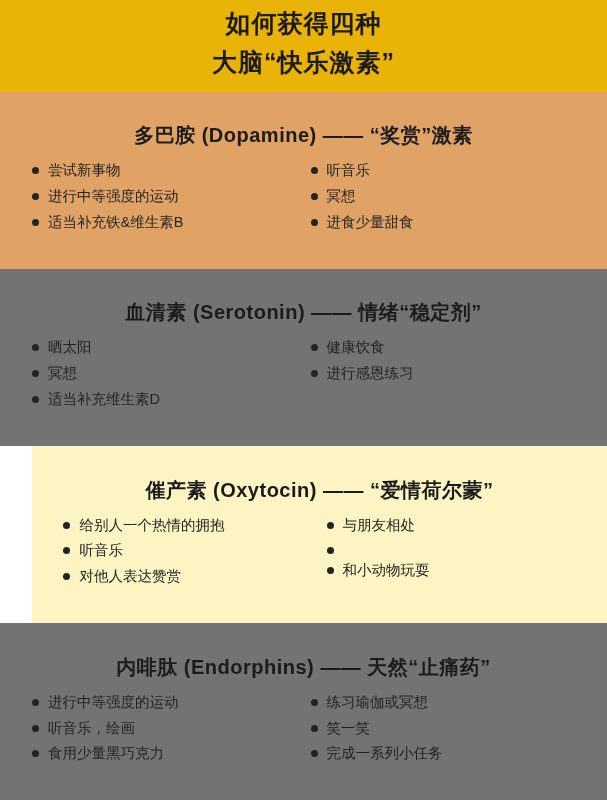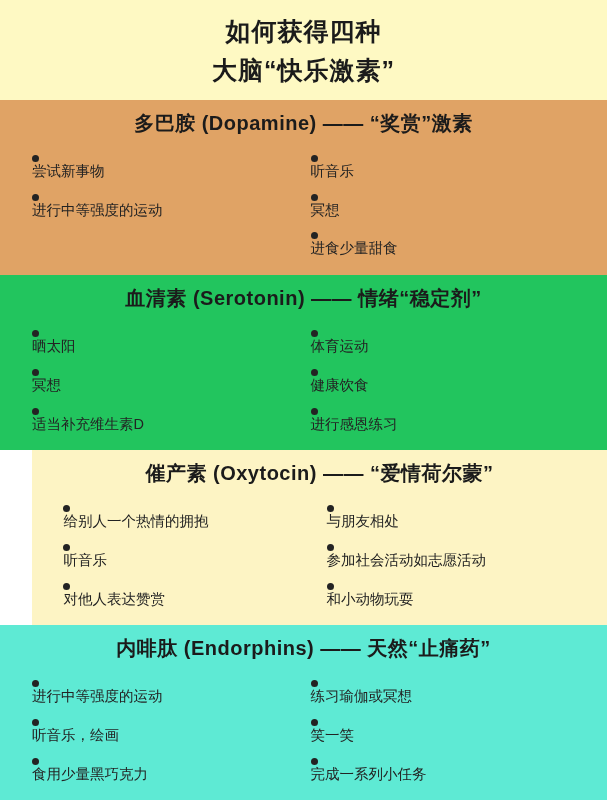--- a/index.html
+++ b/index.html
@@ -14,22 +14,22 @@
     overflow: hidden;
   }
   .poster {
     width: 607px;
     height: 800px;
     display: flex;
     flex-direction: column;
     position: relative;
   }
   .title-block {
-    background: #fef9c3;
-    padding: 12px 0 10px 0;
+    background: #eab308;
+    padding: 4px 0 10px 0;
     text-align: center;
     flex: 0 0 auto;
   }
   .title-line {
     font-size: 25px;
     font-weight: bold;
     color: #1b1b1b;
     letter-spacing: 1px;
     line-height: 1.55;
   }
@@ -63,35 +63,34 @@
   }
   .col.left { width: 48%; }
   .col.right { width: 48%; }
   .item {
     display: flex;
     align-items: flex-start;
     font-size: 14.5px;
     color: #232323;
     line-height: 1.3;
     white-space: nowrap;
-    flex-direction: column;
   }
   .bullet {
     width: 7px;
     height: 7px;
     border-radius: 50%;
     background: #232323;
     margin-right: 9px;
     margin-top: 6px;
     flex: 0 0 auto;
   }
   .sec-dopamine   { background: #e0a365; }
-  .sec-serotonin  { background: #22c55e; }
+  .sec-serotonin  { background: #737373; }
   .sec-oxytocin   { background: #fdf4c4; margin-left: 32px; }
-  .sec-endorphin  { background: #5eead4; }
+  .sec-endorphin  { background: #737373; }
 </style>
 </head>
 <body>
 
 <div class="poster">
 
   <div class="title-block">
     <div class="title-line">如何获得四种</div>
     <div class="title-line">大脑“快乐激素”</div>
   </div>
@@ -101,20 +100,24 @@
     <div class="cols">
       <div class="col left">
         <div class="item">
             <span class="bullet"></span>
             <span>尝试新事物</span>
           </div>
         <div class="item">
             <span class="bullet"></span>
             <span>进行中等强度的运动</span>
           </div>
+        <div class="item">
+            <span class="bullet"></span>
+            <span>适当补充铁&amp;维生素B</span>
+          </div>
       </div>
       <div class="col right">
         <div class="item">
             <span class="bullet"></span>
             <span>听音乐</span>
           </div>
         <div class="item">
             <span class="bullet"></span>
             <span>冥想</span>
           </div>
@@ -139,24 +142,20 @@
             <span>冥想</span>
           </div>
         <div class="item">
             <span class="bullet"></span>
             <span>适当补充维生素D</span>
           </div>
       </div>
       <div class="col right">
         <div class="item">
             <span class="bullet"></span>
-            <span>体育运动</span>
-          </div>
-        <div class="item">
-            <span class="bullet"></span>
             <span>健康饮食</span>
           </div>
         <div class="item">
             <span class="bullet"></span>
             <span>进行感恩练习</span>
           </div>
       </div>
     </div>
   </div>
 
@@ -177,21 +176,20 @@
             <span>对他人表达赞赏</span>
           </div>
       </div>
       <div class="col right">
         <div class="item">
             <span class="bullet"></span>
             <span>与朋友相处</span>
           </div>
         <div class="item">
             <span class="bullet"></span>
-            <span>参加社会活动如志愿活动</span>
           </div>
         <div class="item">
             <span class="bullet"></span>
             <span>和小动物玩耍</span>
           </div>
       </div>
     </div>
   </div>
 
   <div class="section sec-endorphin">

